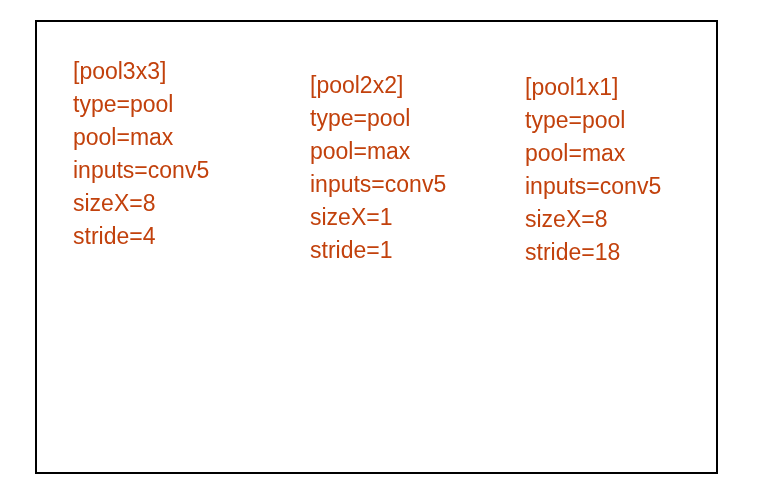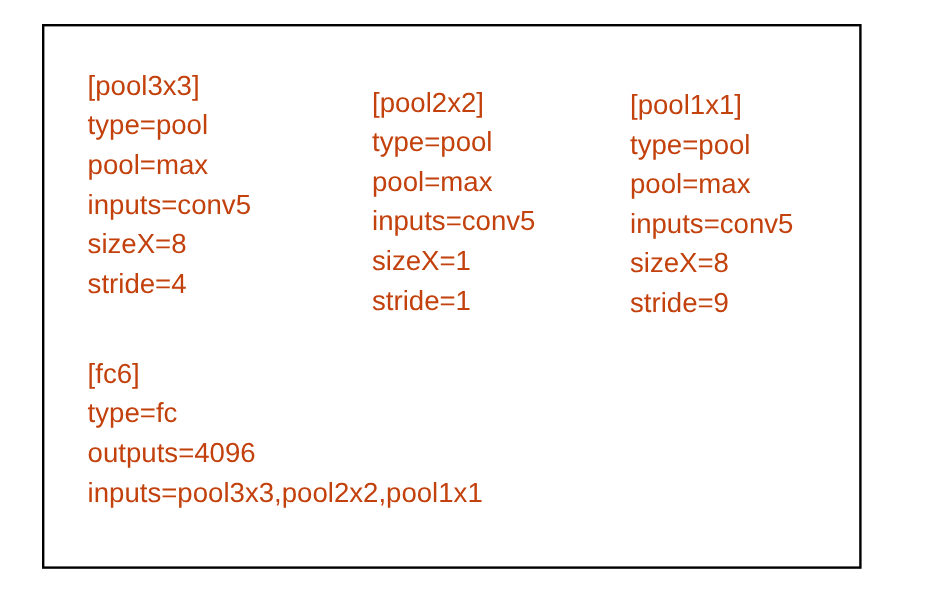--- a/index.html
+++ b/index.html
@@ -58,23 +58,17 @@
     <div class="line">sizeX=1</div>
     <div class="line">stride=1</div>
   </div>
 
   <div class="section col-3">
     <div class="line">[pool1x1]</div>
     <div class="line">type=pool</div>
     <div class="line">pool=max</div>
     <div class="line">inputs=conv5</div>
     <div class="line">sizeX=8</div>
-    <div class="line">stride=9</div>
+    <div class="line">stride=18</div>
   </div>
 
-  <div class="section fc-block">
-    <div class="line">[fc6]</div>
-    <div class="line">type=fc</div>
-    <div class="line">outputs=4096</div>
-    <div class="line">inputs=pool3x3,pool2x2,pool1x1</div>
-  </div>
 
 </div>
 
 </body></html>

